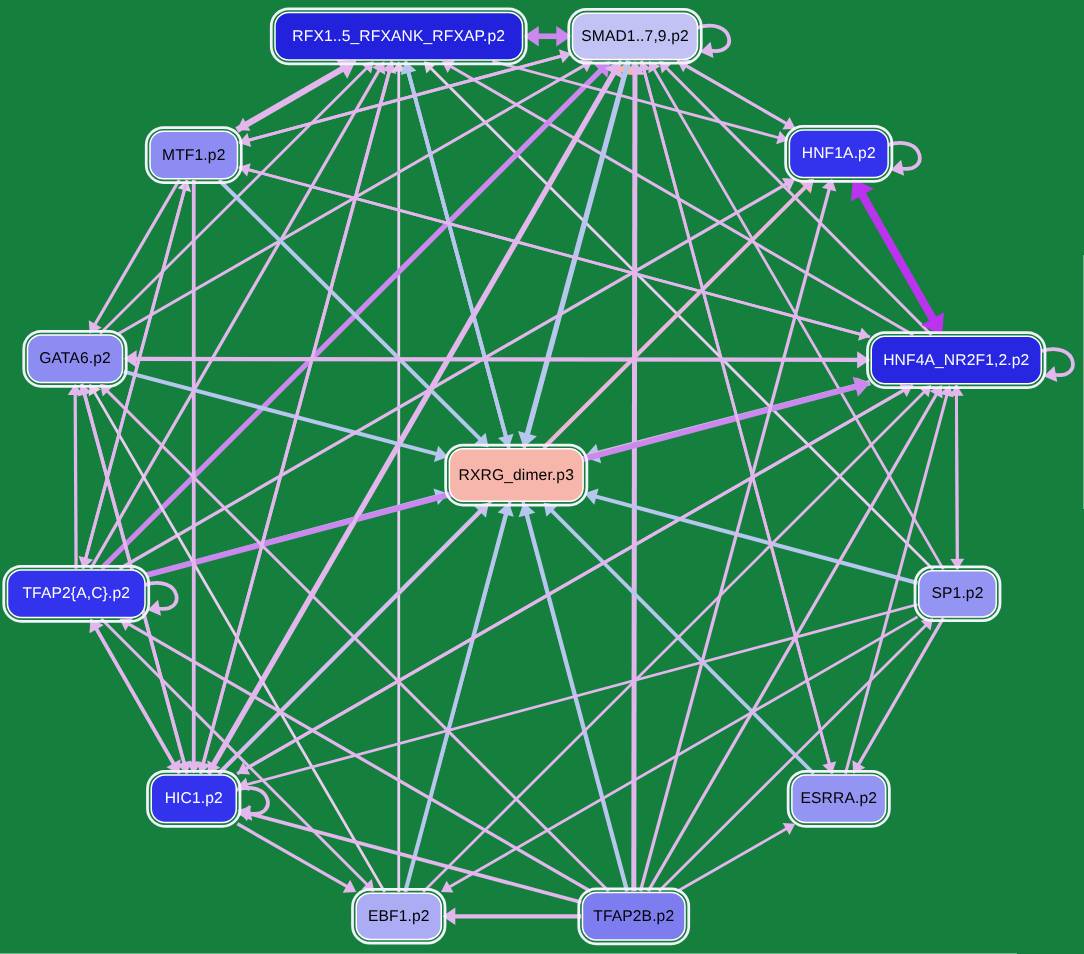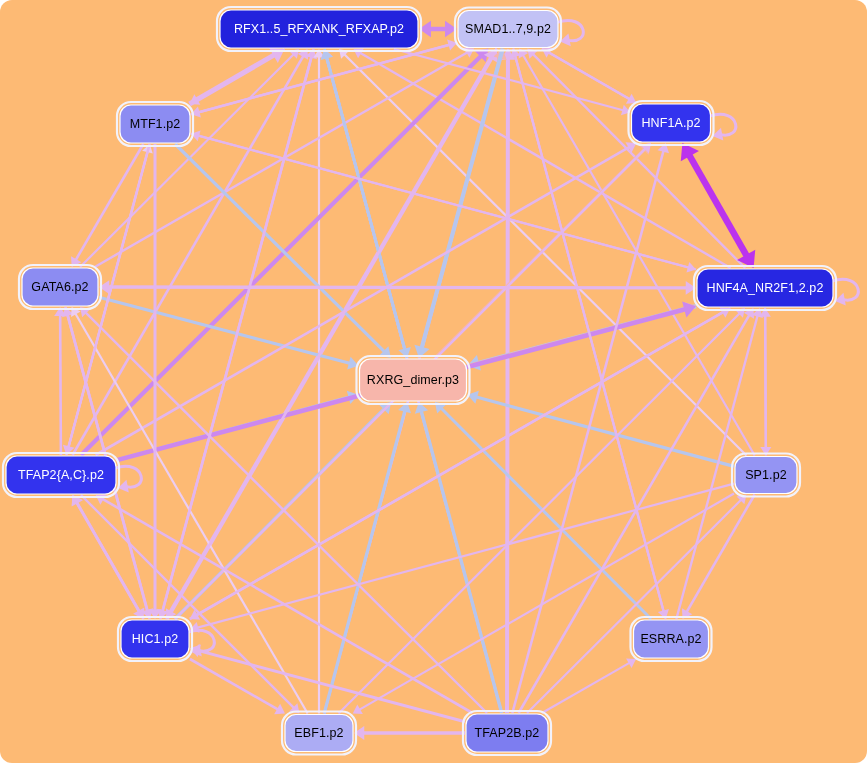--- a/index.html
+++ b/index.html
@@ -8,23 +8,22 @@
     padding: 0;
     background: #ffffff;
   }
   body {
     font-family: "Liberation Sans", sans-serif;
   }
   #network-canvas {
     position: relative;
     width: 867px;
     height: 763px;
-    background: #fdba74;
+    background: #15803d;
     overflow: hidden;
-    border-radius: 12px;
   }
   svg.net-svg {
     position: absolute;
     left: 0;
     top: 0;
     width: 867px;
     height: 763px;
     display: block;
   }
   .node-label-text {

